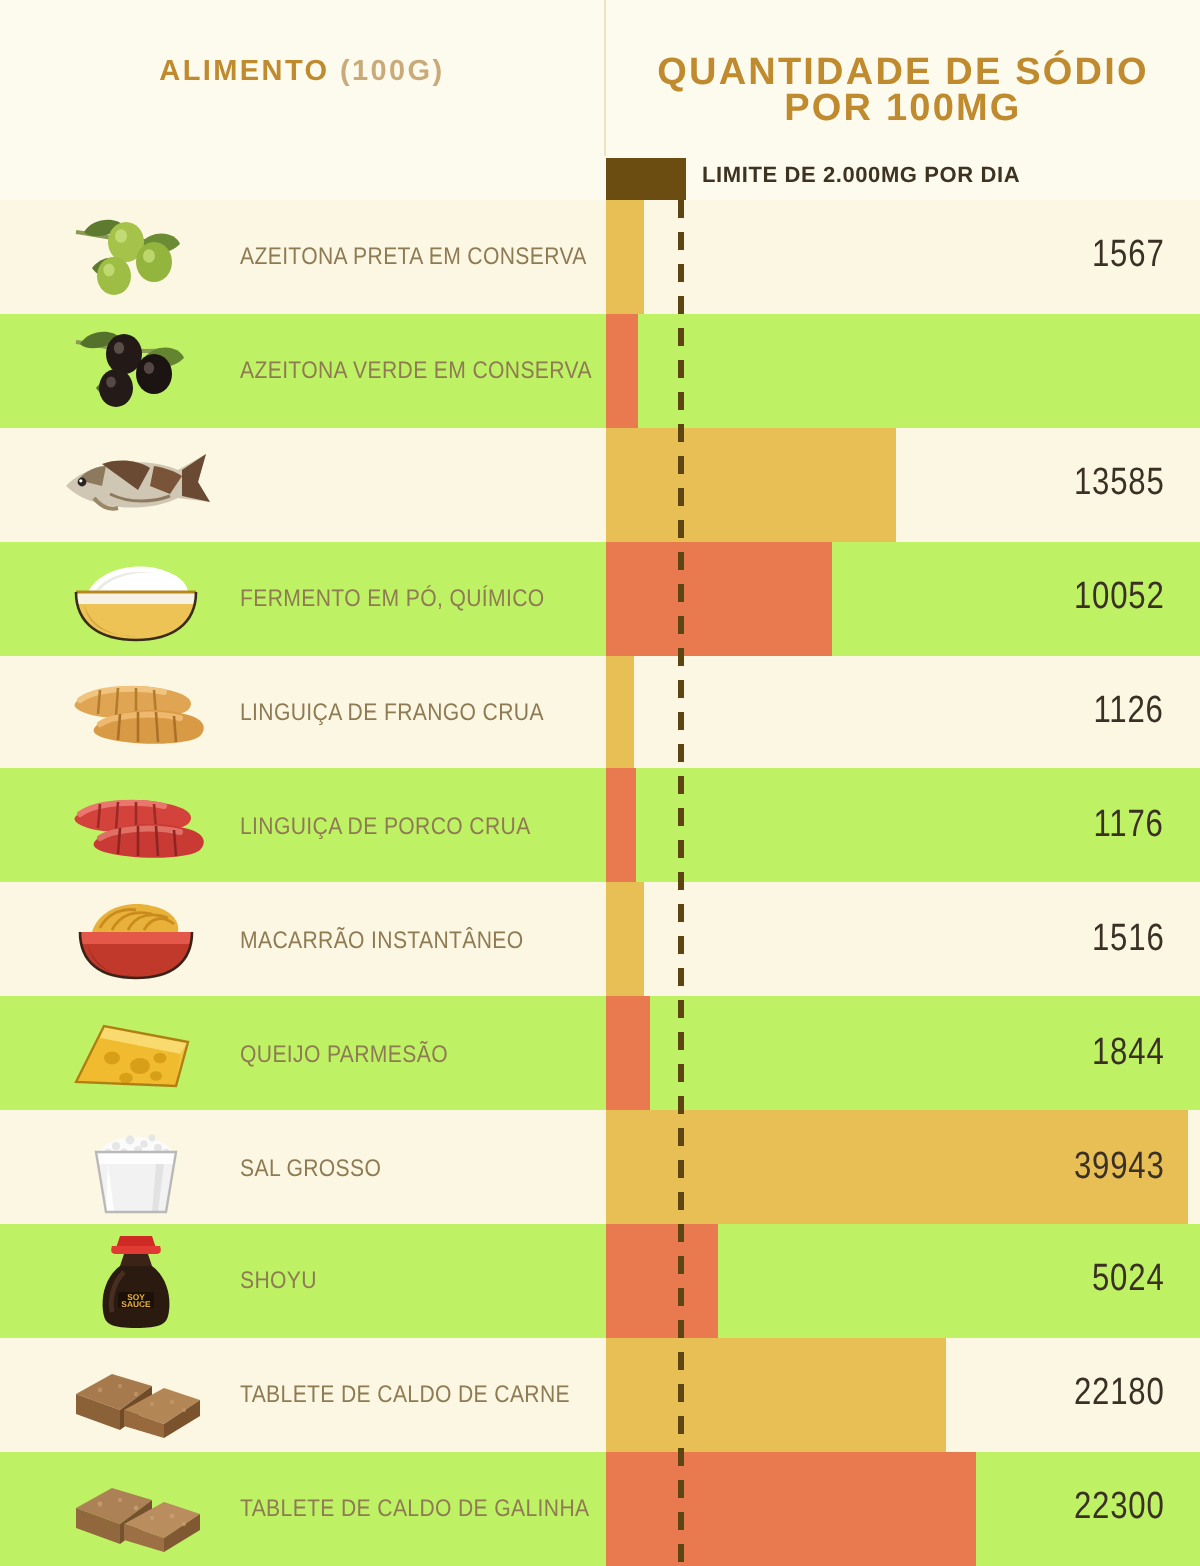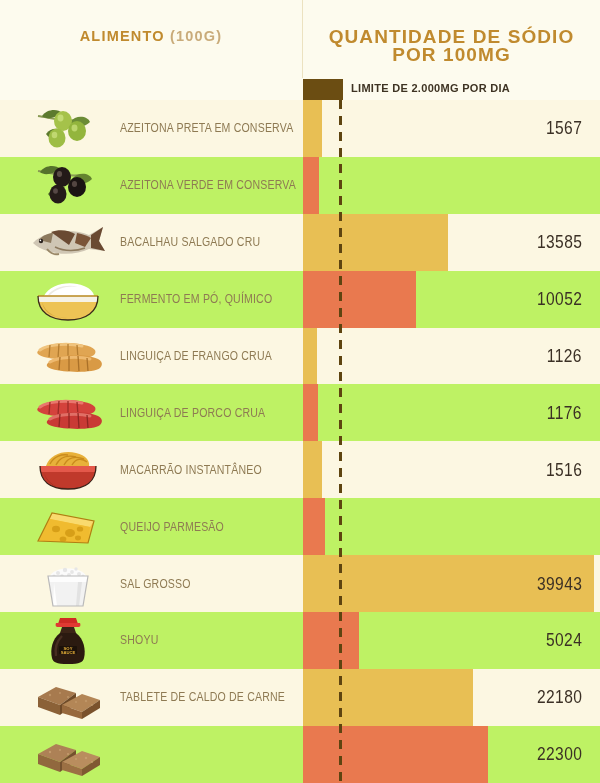--- a/index.html
+++ b/index.html
@@ -202,23 +202,20 @@
       <path d="M26 11 C34 8,44 9,50 13 L44 24 Z" fill="#6a4a32"></path>
       <path d="M52 12 C58 13,63 15,66 17 L60 26 L50 22 Z" fill="#7a5438"></path>
       <path d="M14 19 C18 14,24 12,28 12 L26 22 Z" fill="#8d7a5e"></path>
       <path d="M66 14 L78 6 L74 20 L80 30 L66 27Z" fill="#6a4a32"></path>
       <path d="M30 26 C40 31,52 30,60 27" stroke="#8d7a5e" stroke-width="1.5" fill="none"></path>
       <circle cx="16" cy="20" r="2.2" fill="#2c2420"></circle>
       <circle cx="15.4" cy="19.4" r="0.8" fill="#fff"></circle>
       <path d="M22 28 C26 33,30 34,34 33" stroke="#9a8868" stroke-width="2" fill="none"></path>
     </svg>
         </div>
-        <div class="name-cell">
-          <span>BACALHAU SALGADO CRU</span>
-        </div>
         <div class="bar-area">
           <div class="bar y" style="width: 145px;"></div>
         </div>
         <div class="value-cell">
           <span>13585</span>
         </div>
       </div>
       <div class="row even">
         <div class="icon-cell">
           <svg width="76" height="50" viewBox="0 0 76 50">
@@ -341,20 +338,23 @@
       <ellipse cx="31" cy="34" rx="3.4" ry="2.6" fill="#d79f18"></ellipse>
       <ellipse cx="46" cy="33" rx="3" ry="2.4" fill="#d79f18"></ellipse>
       <path d="M6 36 L20 8 L62 16 L56 38 Z" stroke="#b07f12" stroke-width="1.2" fill="none"></path>
     </svg>
         </div>
         <div class="name-cell">
           <span>QUEIJO PARMESÃO</span>
         </div>
         <div class="bar-area">
           <div class="bar o" style="width: 22px;"></div>
+        </div>
+        <div class="value-cell">
+          <span>1844</span>
         </div>
       </div>
       <div class="row odd">
         <div class="icon-cell">
           <svg width="60" height="52" viewBox="0 0 60 52">
       <path d="M12 18 C16 8,44 8,48 18 C44 22,16 22,12 18Z" fill="#fbfbfb"></path>
       <g fill="#e6e6e6">
         <circle cx="20" cy="15" r="2"></circle>
               <circle cx="27" cy="12" r="2.2"></circle>
               <circle cx="34" cy="14" r="1.9"></circle>
@@ -446,20 +446,23 @@
       <g fill="#cba375" opacity=".75">
         <circle cx="20" cy="20" r="1.2"></circle>
               <circle cx="30" cy="18" r="1"></circle>
               <circle cx="38" cy="22" r="1.1"></circle>
         <circle cx="46" cy="27" r="1"></circle>
               <circle cx="56" cy="26" r="1.2"></circle>
               <circle cx="62" cy="30" r="1"></circle>
       </g>
     </svg>
         </div>
+        <div class="name-cell">
+          <span>TABLETE DE CALDO DE GALINHA</span>
+        </div>
         <div class="bar-area">
           <div class="bar o" style="width: 185px;"></div>
         </div>
         <div class="value-cell">
           <span>22300</span>
         </div>
       </div>
     </div>
 
 </div>

